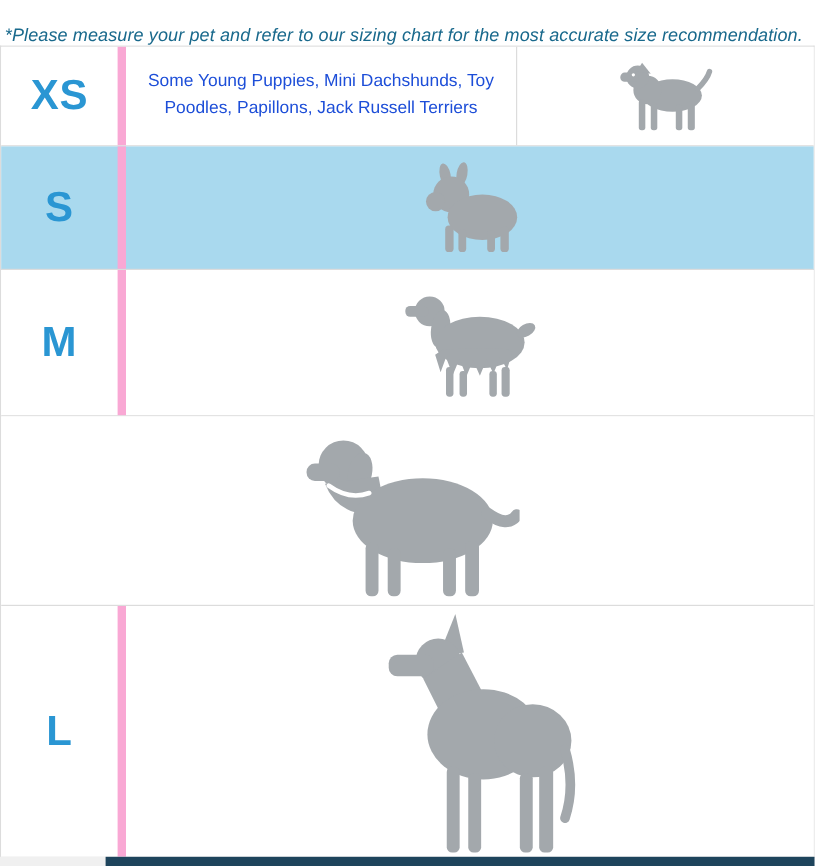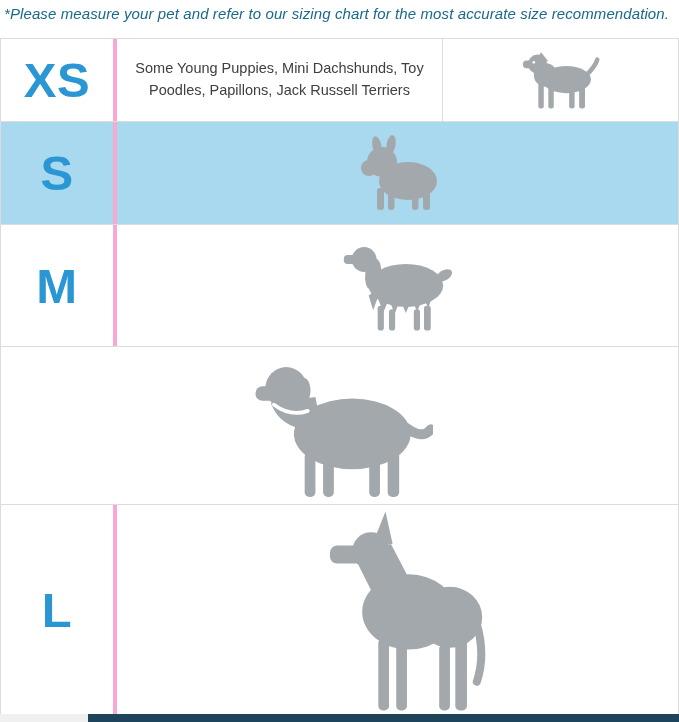--- a/index.html
+++ b/index.html
@@ -4,37 +4,38 @@
 <style>
   html,body{margin:0;padding:0;background:#fff;}
   .page{
     position:relative;width:679px;height:722px;overflow:hidden;
     font-family:"Liberation Sans",sans-serif;background:#fff;
   }
   .note{
     height:38px;box-sizing:border-box;padding:5px 6px 0 4px;
     color:#19698c;font-style:italic;font-size:15px;letter-spacing:.1px;
     white-space:nowrap;
+    margin-top:16px;
   }
   .size-table{
     position:absolute;left:0;right:0;top:38px;
     border-top:1px solid #dcdcdc;border-left:1px solid #dcdcdc;border-right:1px solid #dcdcdc;
     box-sizing:border-box;
   }
   .row{display:flex;box-sizing:border-box;border-bottom:1px solid #dcdcdc;background:#fff;}
   .row.highlight{background:#a9d9ee;}
   .h-xs{height:83px}.h-s{height:103px}.h-m{height:122px}.h-ml{height:158px}.h-l{height:210px}
   .cell{box-sizing:border-box;display:flex;align-items:center;justify-content:center;}
   .cell.size{
-    width:116px;border-right:4px solid #f9a8d4;
-    color:#2a96d3;font-weight:bold;font-size:49px;letter-spacing:.5px;
+    width:104px;border-right:7px solid #f9a8d4;
+    color:#2a96d3;font-weight:bold;font-size:35px;letter-spacing:.5px;
   }
   .cell.desc{width:326px;border-right:1px solid #dcdcdc;padding:0 8px;}
   .desc-inner{
-    text-align:center;color:#404040;font-size:14.5px;line-height:1.5;
+    text-align:center;color:#1d4ed8;font-size:14.5px;line-height:1.5;
   }
   .w290{max-width:290px}.w280{max-width:280px}.w310{max-width:310px}.w262{max-width:262px}
   .cell.dog{flex:1;}
   .cell.dog.bottom{align-items:flex-end;}
   .dogsvg{display:block;}
   .dogsvg *{fill:#a3a8ac;}
   .dogsvg .stroke{fill:none;stroke:#a3a8ac;}
   .dogsvg .white{fill:#ffffff;}
   .dogsvg .wstroke{fill:none;stroke:#ffffff;}
   .bottom-strip{

